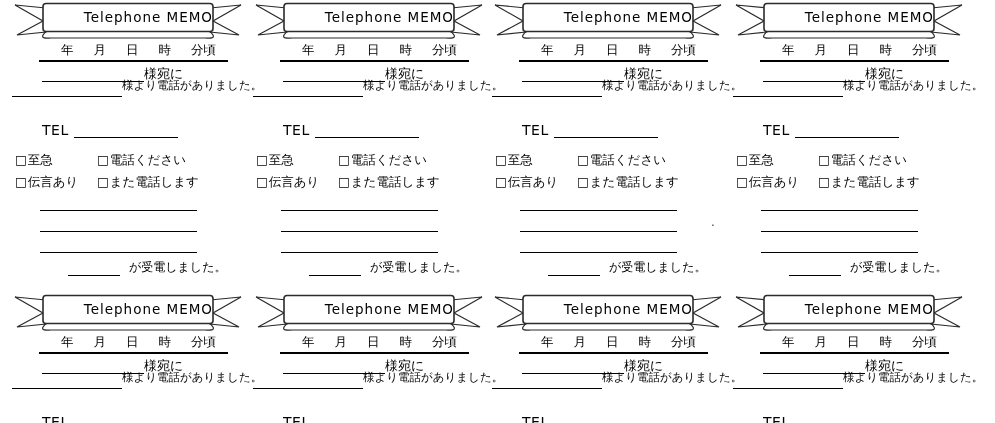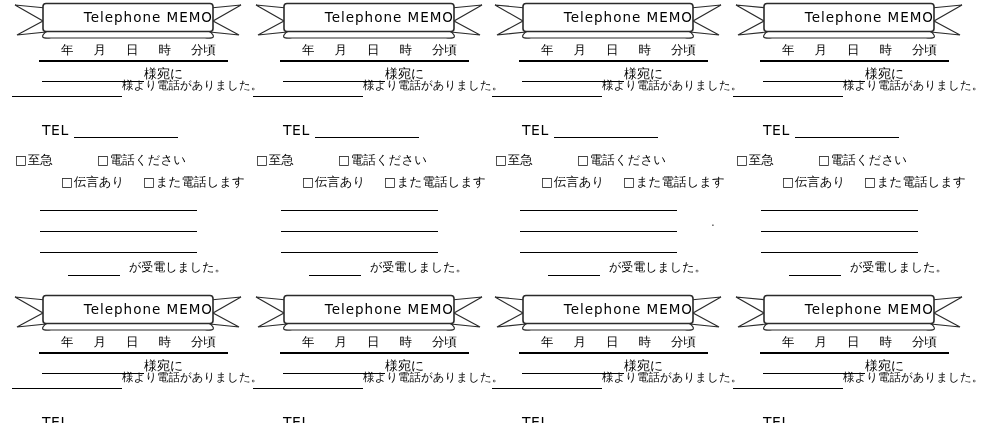--- a/index.html
+++ b/index.html
@@ -39,21 +39,21 @@
 
   .to-row   { top: 63px;  left: 42px; height: 18px; font-size: 13px; }
   .w-to     { width: 102px; height: 16px; }
   .from-row { top: 76px;  left: 12px; height: 20px; font-size: 11.5px; }
   .w-from   { width: 110px; height: 18px; }
   .tel-row  { top: 120px; left: 42px; height: 18px; font-size: 14px; letter-spacing: 0.5px; }
   .w-tel    { width: 104px; height: 15px; margin-left: 5px; }
 
   .cb-row { position: absolute; left: 15px; font-size: 12.5px; display: flex; white-space: nowrap; align-items: center; }
   .cb1 { top: 150px; }
-  .cb2 { top: 172px; margin-left: 46px; }
+  .cb2 { top: 172px; }
   .cb-row .cb:first-child { width: 82px; }
   .cbg { margin-right: 1px; }
 
   .note-line { position: absolute; left: 40px; width: 157px; height: 0; border-bottom: 1.5px solid #000; }
   .nl1 { top: 208px; } .nl2 { top: 229px; } .nl3 { top: 250px; }
 
   .recv-row { top: 257px; left: 68px; height: 19px; font-size: 12px; }
   .w-recv   { width: 52px; height: 16px; margin-right: 9px; }
 
   .stray { position: absolute; left: 711px; top: 215px; font-size: 12px; color: #444; }

